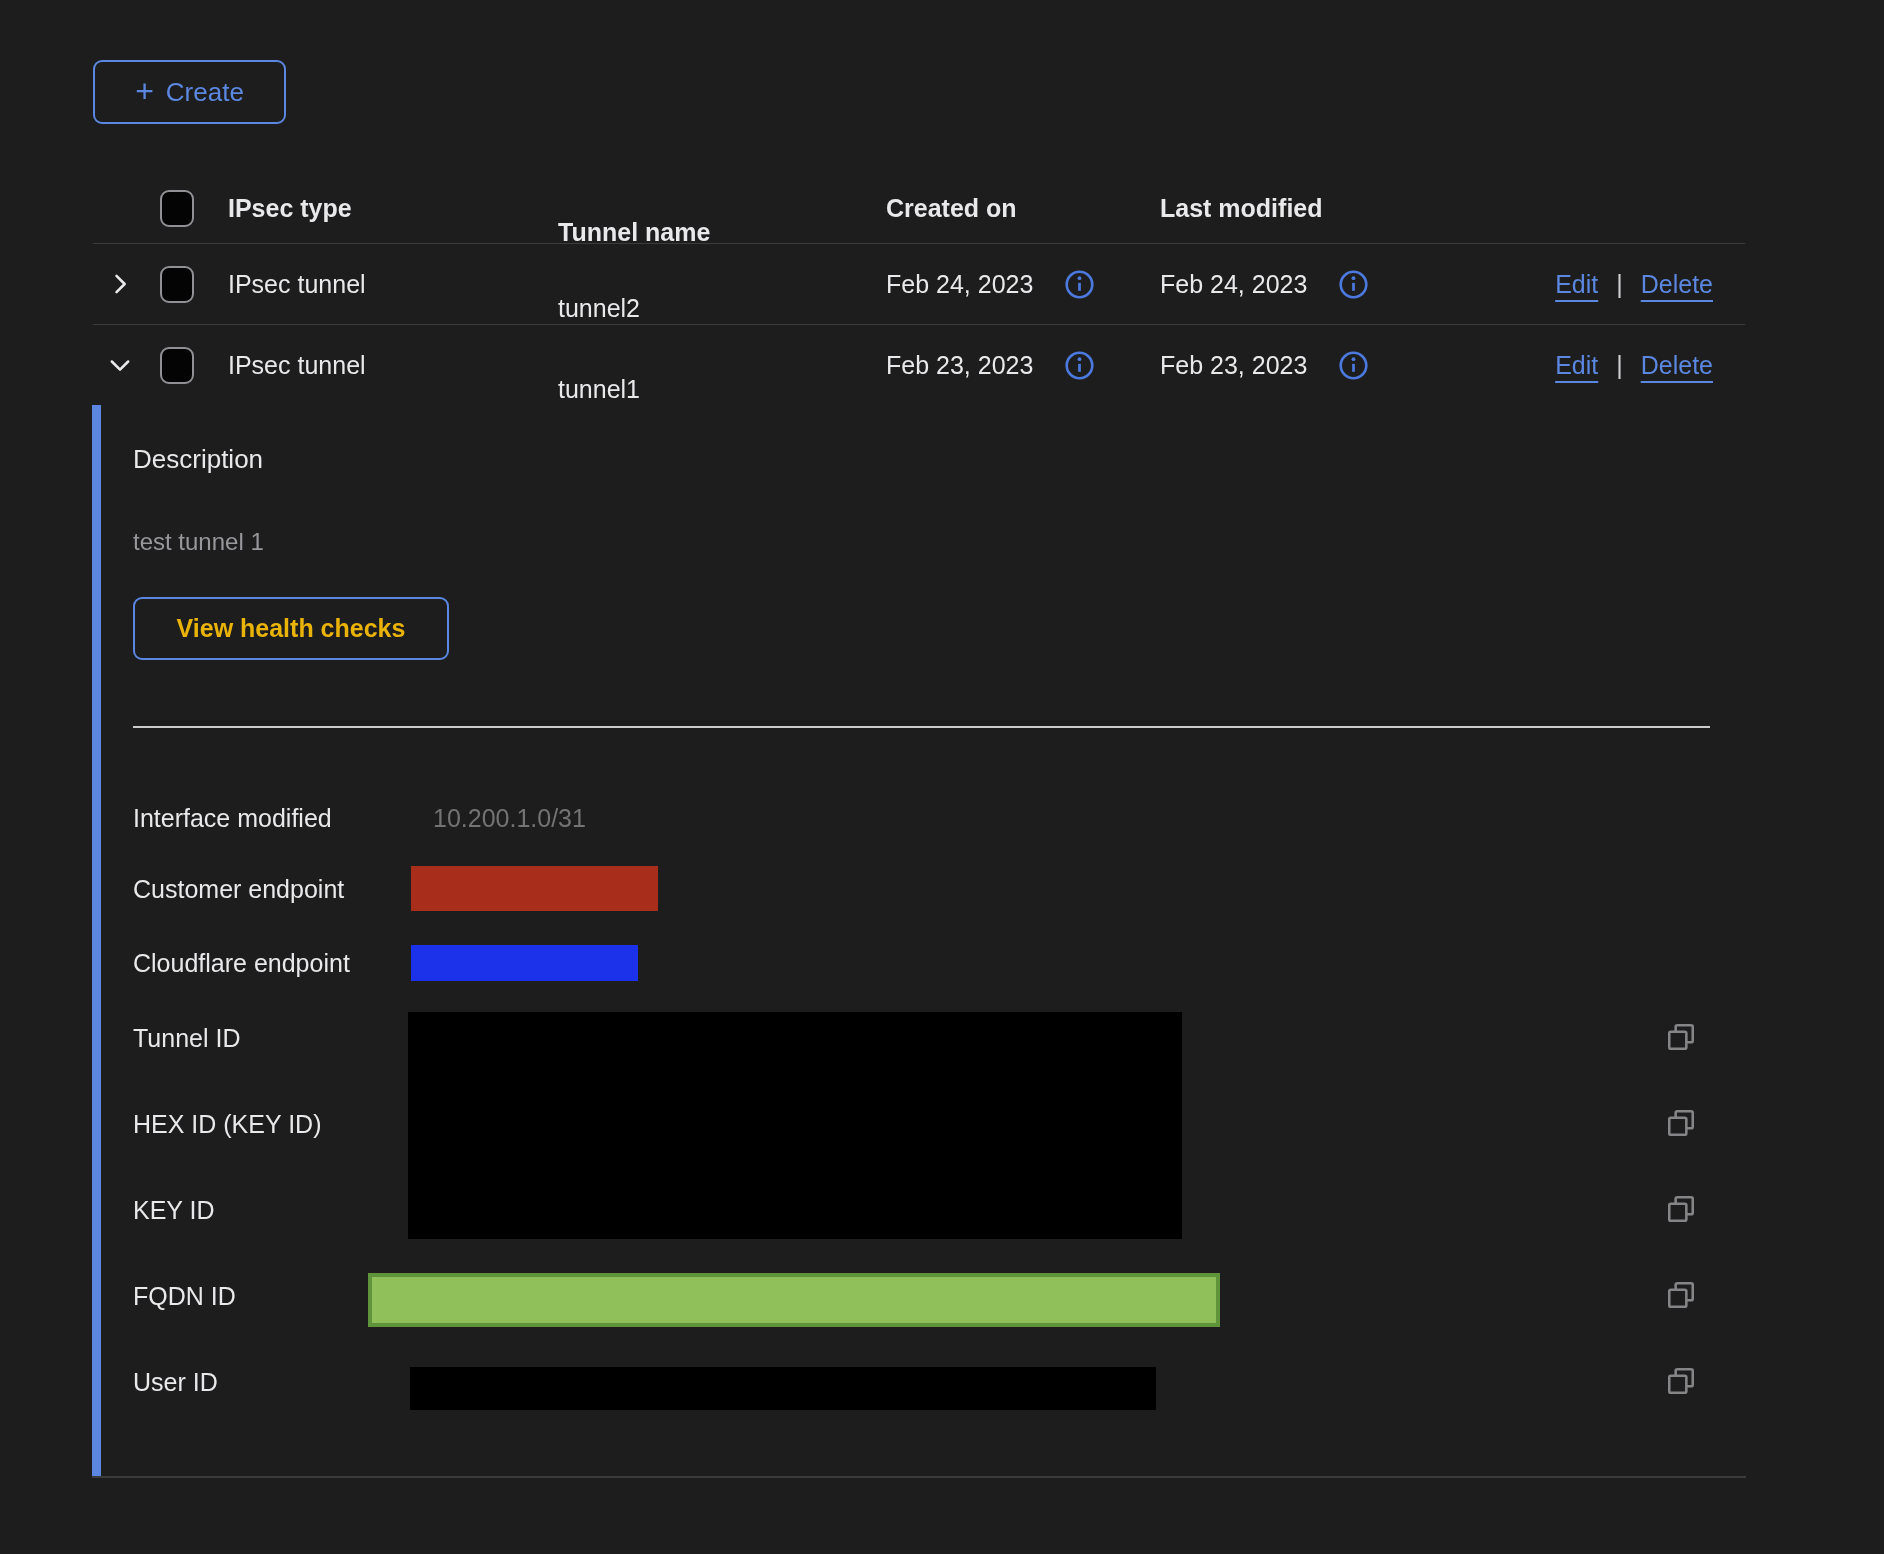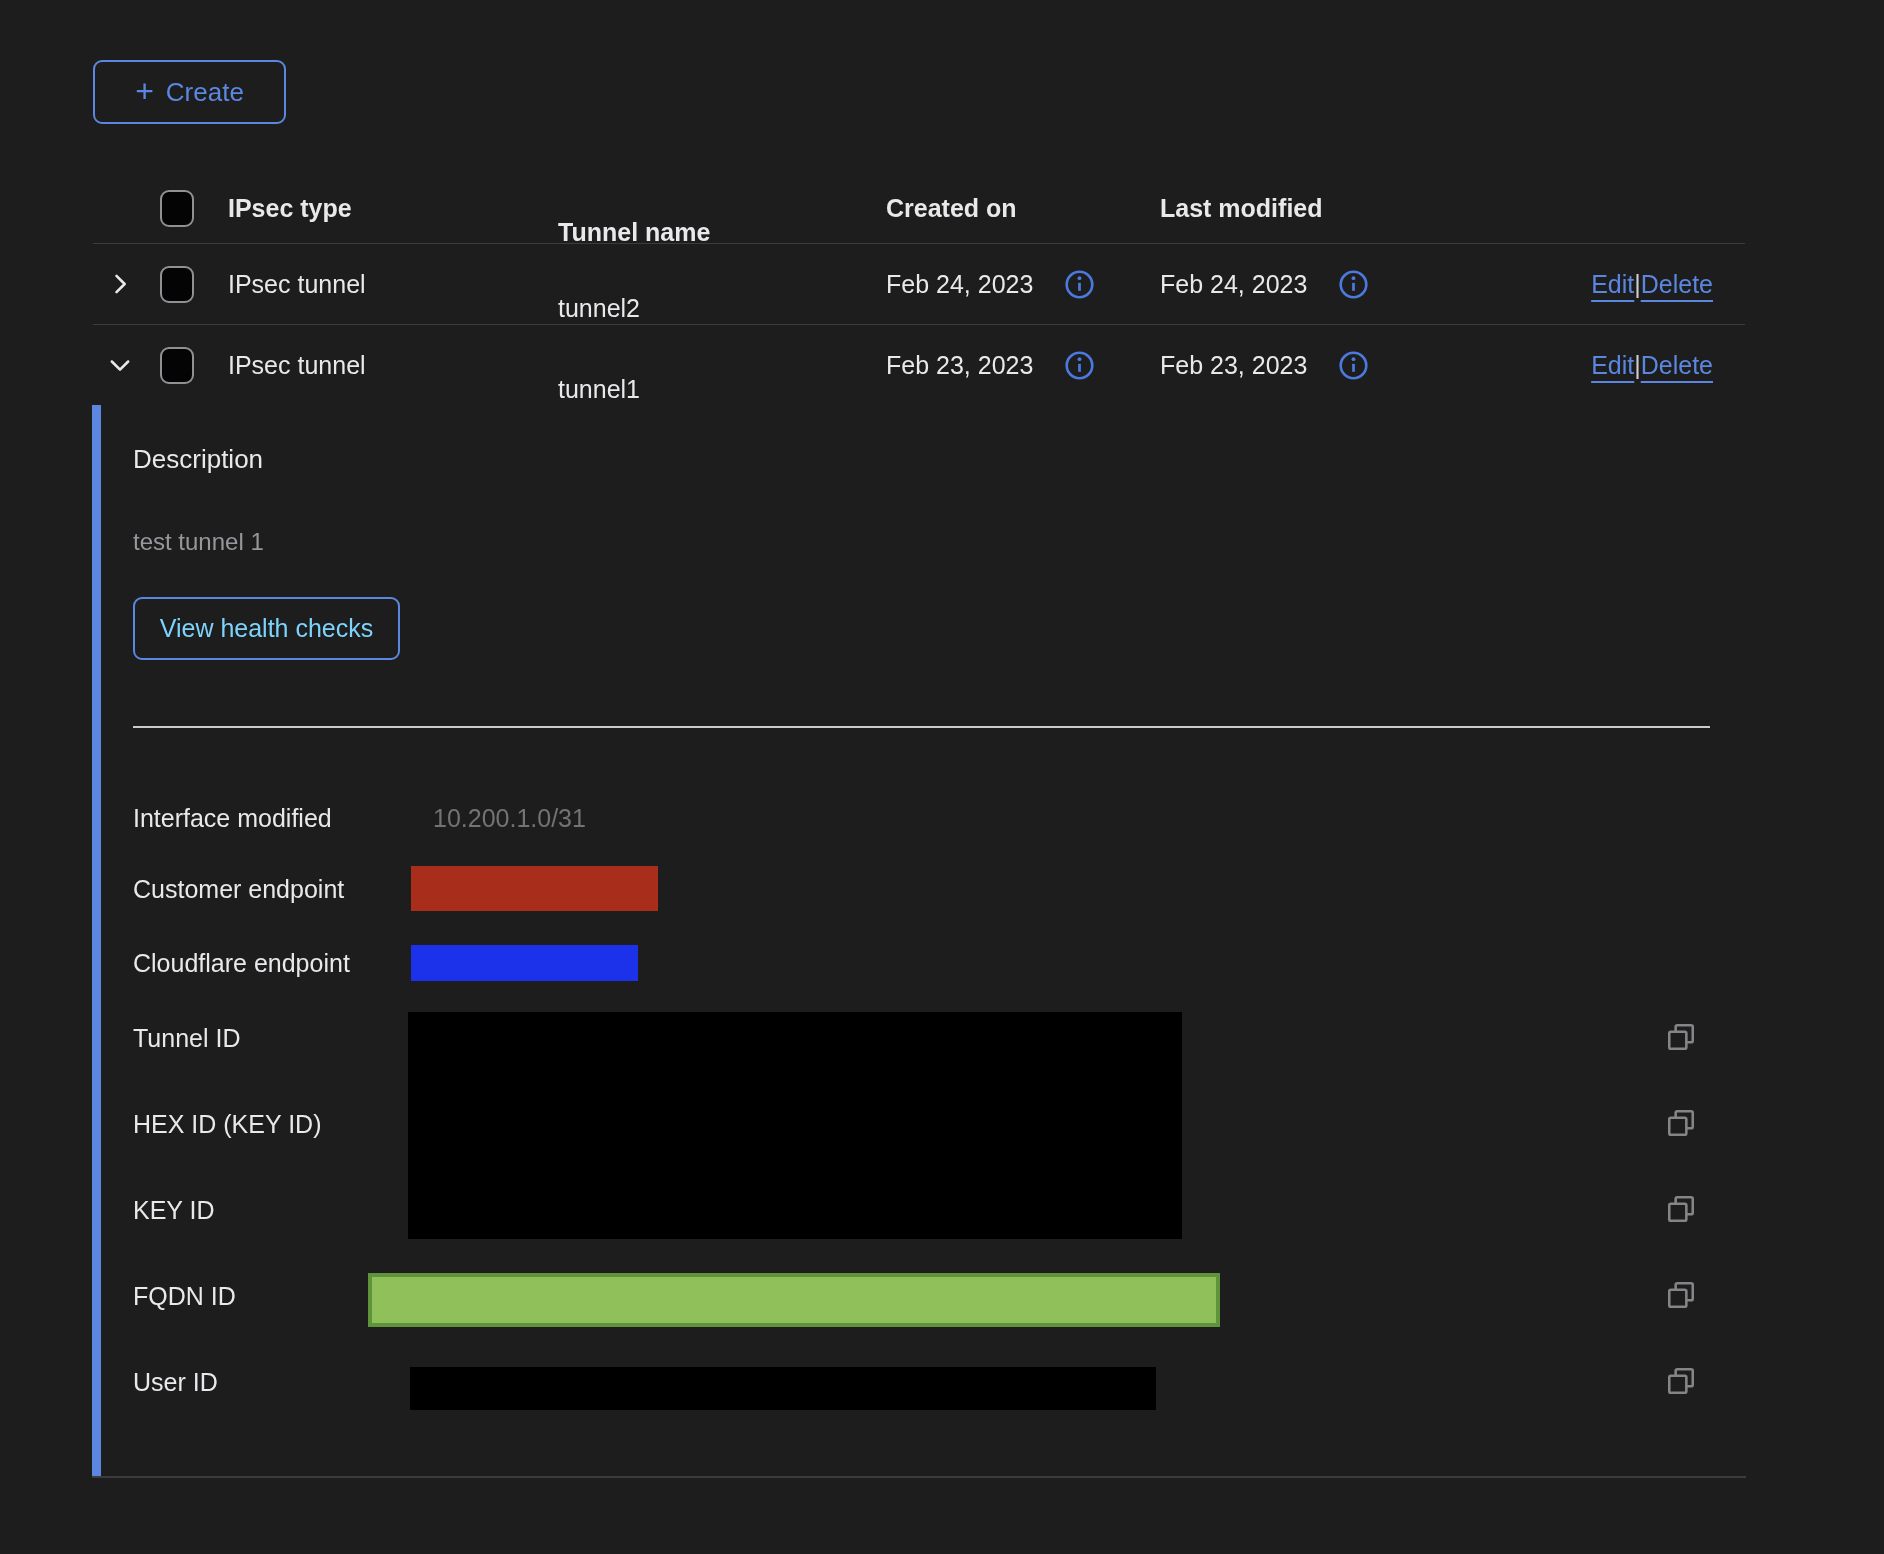--- a/index.html
+++ b/index.html
@@ -20,38 +20,38 @@
   .trow{display:flex;align-items:center;}
   .thead{height:70px;border-bottom:1px solid #3c3c3e;font-weight:700;font-size:25px;}
   .tbody-row{height:80px;font-size:25px;font-weight:400;justify-content:flex-end;}
   .row-divider{border-bottom:1px solid #3c3c3e;}
   .c-chevron{width:67px;padding-left:13px;box-sizing:border-box;display:flex;align-items:center;}
   .c-check{width:68px;display:flex;align-items:center;}
   .c-type{width:330px;}
   .c-name{width:328px;margin-top:48px;}
   .c-created{width:274px;display:flex;align-items:center;gap:30px;}
   .c-modified{width:382px;display:flex;align-items:center;gap:30px;}
-  .c-actions{flex:1;display:flex;align-items:center;justify-content:flex-end;padding-right:32px;box-sizing:border-box;}
+  .c-actions{flex:1;display:flex;align-items:center;justify-content:flex-end;gap:18px;padding-right:32px;box-sizing:border-box;}
   .checkbox{
     width:30px;height:33px;border:2px solid #909095;border-radius:9px;background:#040404;
     display:inline-block;cursor:pointer;
   }
   .chev{width:28px;height:28px;cursor:pointer;}
   .info-icon{width:33px;height:33px;color:#4b79dd;cursor:pointer;flex:none;}
   .link{color:#5b87e0;text-decoration:underline;text-underline-offset:7px;text-decoration-thickness:2px;cursor:pointer;font-size:25px;}
   .pipe{color:#cfcfd2;font-size:25px;}
   
   .accent-bar{position:absolute;left:92px;top:405px;width:9px;height:1071px;background:#5b87e0;}
   .desc-label{position:absolute;left:133px;top:444px;font-size:26px;font-weight:500;color:#e9e9eb;}
   .desc-value{position:absolute;left:133px;top:528px;font-size:24px;color:#97979c;}
   .health-btn{
-    position:absolute;left:133px;top:597px;width:267px;height:63px;
+    position:absolute;left:133px;top:597px;width:316px;height:63px;
     background:transparent;border:2px solid #5b87e0;border-radius:9px;
-    color:#7dd3fc;font-family:inherit;font-size:25px;cursor:pointer;
-    display:flex;align-items:center;justify-content:center;
+    color:#eab308;font-family:inherit;font-size:25px;cursor:pointer;
+    display:flex;align-items:center;justify-content:center;font-weight:bold;
   }
   .light-divider{position:absolute;left:133px;top:726px;width:1577px;height:2px;background:#cbcbcd;}
   .bottom-divider{position:absolute;left:92px;top:1476px;width:1654px;height:2px;background:#3c3c3e;}
   .dlabel{position:absolute;left:133px;font-size:25px;line-height:32px;color:#e9e9eb;}
   .dvalue{position:absolute;left:433px;font-size:25px;line-height:32px;color:#737373;text-align:center;}
   
   .redact{position:absolute;}
   .r-red{left:411px;top:866px;width:247px;height:45px;background:#a82d1b;}
   .r-blue{left:411px;top:945px;width:227px;height:36px;background:#1b31ea;}
   .r-black-big{left:408px;top:1012px;width:774px;height:227px;background:#000;}

